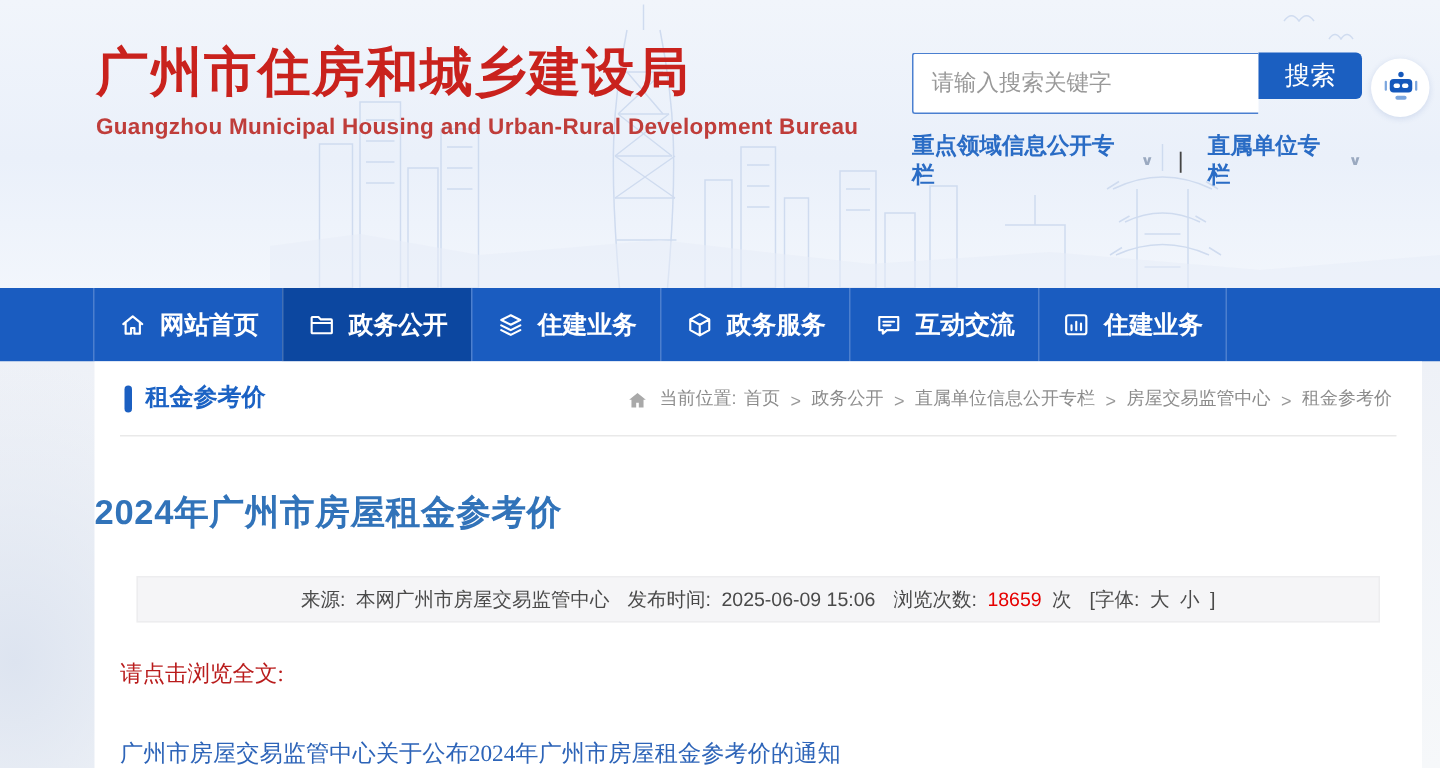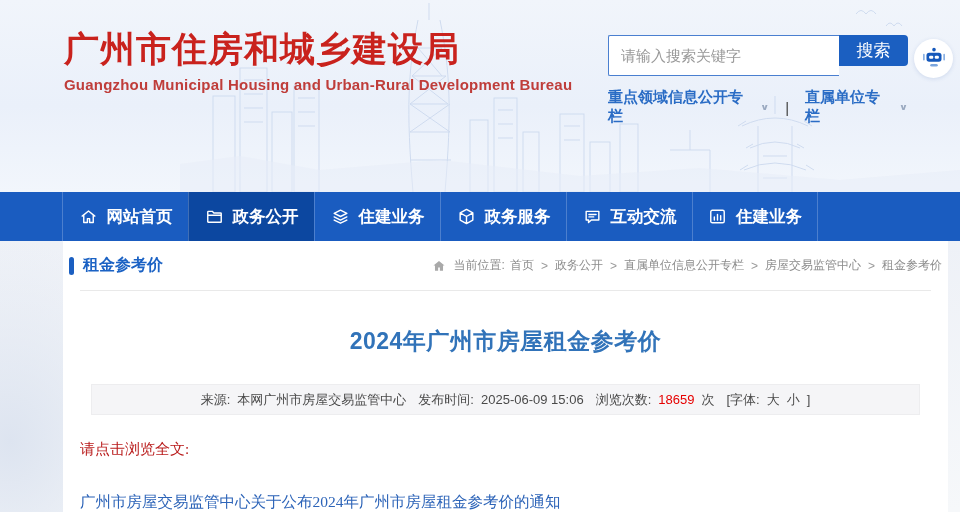--- a/index.html
+++ b/index.html
@@ -38,32 +38,32 @@
   .nav-item.active { background:#0c47a0; }
   .nav-item svg { flex:0 0 auto; }
 
   
   .content { position:absolute; top:241px; left:0; width:960px; height:271px;
     background:linear-gradient(180deg,#eef1f7,#f6f8fa);  }
   .content::before { content:""; position:absolute; left:0; top:0; width:200px; height:271px;
     background:radial-gradient(ellipse 160px 200px at 10px 200px,#dde4f0,rgba(221,228,240,0)); }
   .panel { position:absolute; left:63px; top:0; width:885px; height:271px; background:#fff; }
 
-  .crumb-row { height:49px; display:flex; align-items:center; justify-content:space-between; padding:0 6px; }
+  .crumb-row { height:49px; display:flex; align-items:center; justify-content:space-between; padding:0 20px; }
   .section-head { display:flex; align-items:center; gap:9px; }
   .section-bar { width:5px; height:18px; background:#1b5fc1; border-radius:3px; }
   .section-title { font-size:16px; font-weight:bold; color:#1b62c4; }
-  .crumbs { display:flex; align-items:center; gap:5px; font-size:12px; color:#8c8c8c; }
+  .crumbs { display:flex; align-items:flex-end; gap:5px; font-size:12px; color:#8c8c8c; }
   .crumbs .home-ic { margin-right:3px; display:flex; }
   .crumb-link { cursor:pointer; }
   .crumb-sep { color:#9a9a9a; margin:0 2px; }
 
   .divider { margin:0 17px; border-top:1px solid #e9e9e9; }
 
-  .article-title { margin-top:35px; text-align:center; font-size:23px; color:#3173b9; letter-spacing:0.5px; }
+  .article-title { margin-top:35px; text-align:left; font-size:23px; color:#3173b9; letter-spacing:0.5px; }
 
   .meta-bar { margin:27px 28px 0; height:31px; background:#f5f5f7; border:1px solid #ededef;
     display:flex; align-items:center; justify-content:center; gap:12px; font-size:13px; color:#4a4a4a; }
   .meta-group { display:flex; align-items:center; gap:7px; }
   .views-num { color:#e60000; font-weight:normal; }
   .font-btn { cursor:pointer; }
 
   .article-body { font-family:"Liberation Serif","DejaVu Serif",serif; }
   .intro { margin:25px 17px 0; font-size:15px; color:#b91c1c; }
   .doc-link { display:block; margin:33px 17px 0; font-size:15.5px; color:#2d64b8; text-decoration:none; cursor:pointer; }

